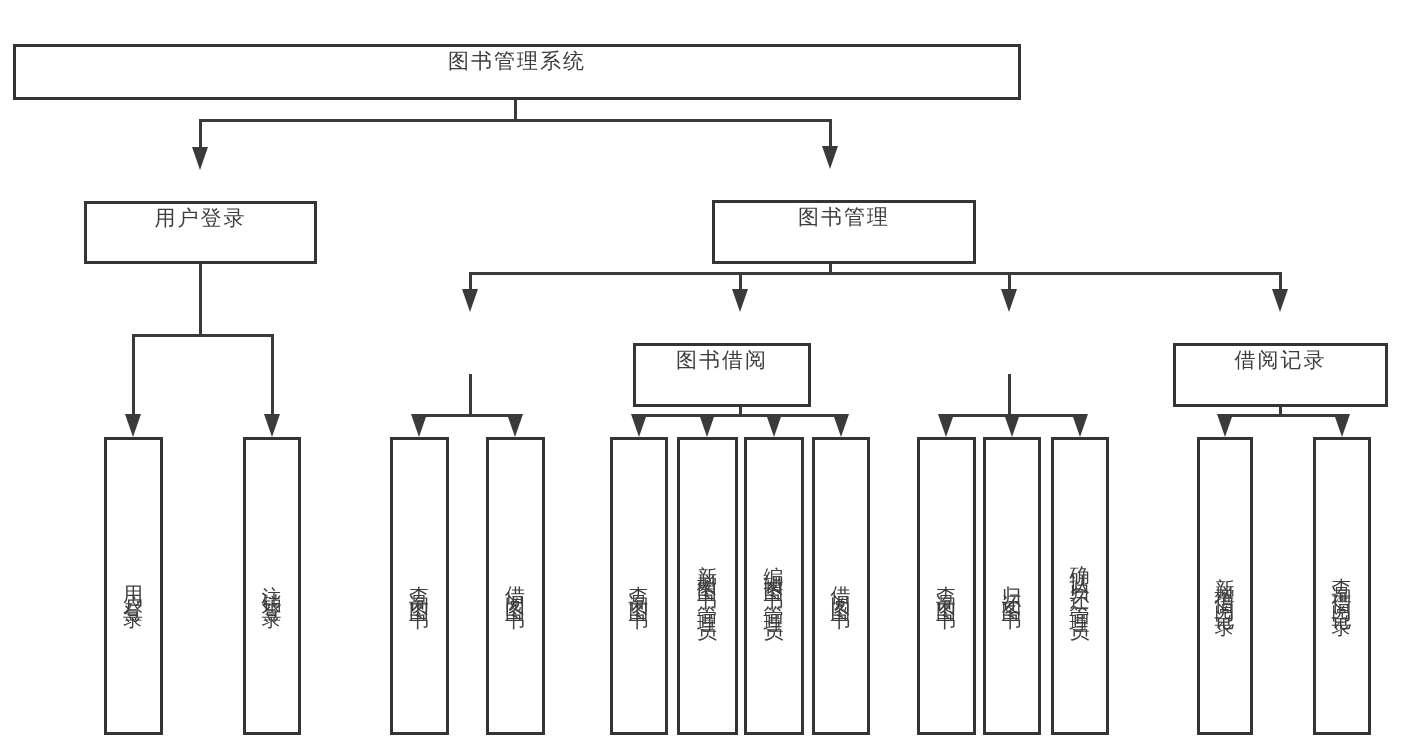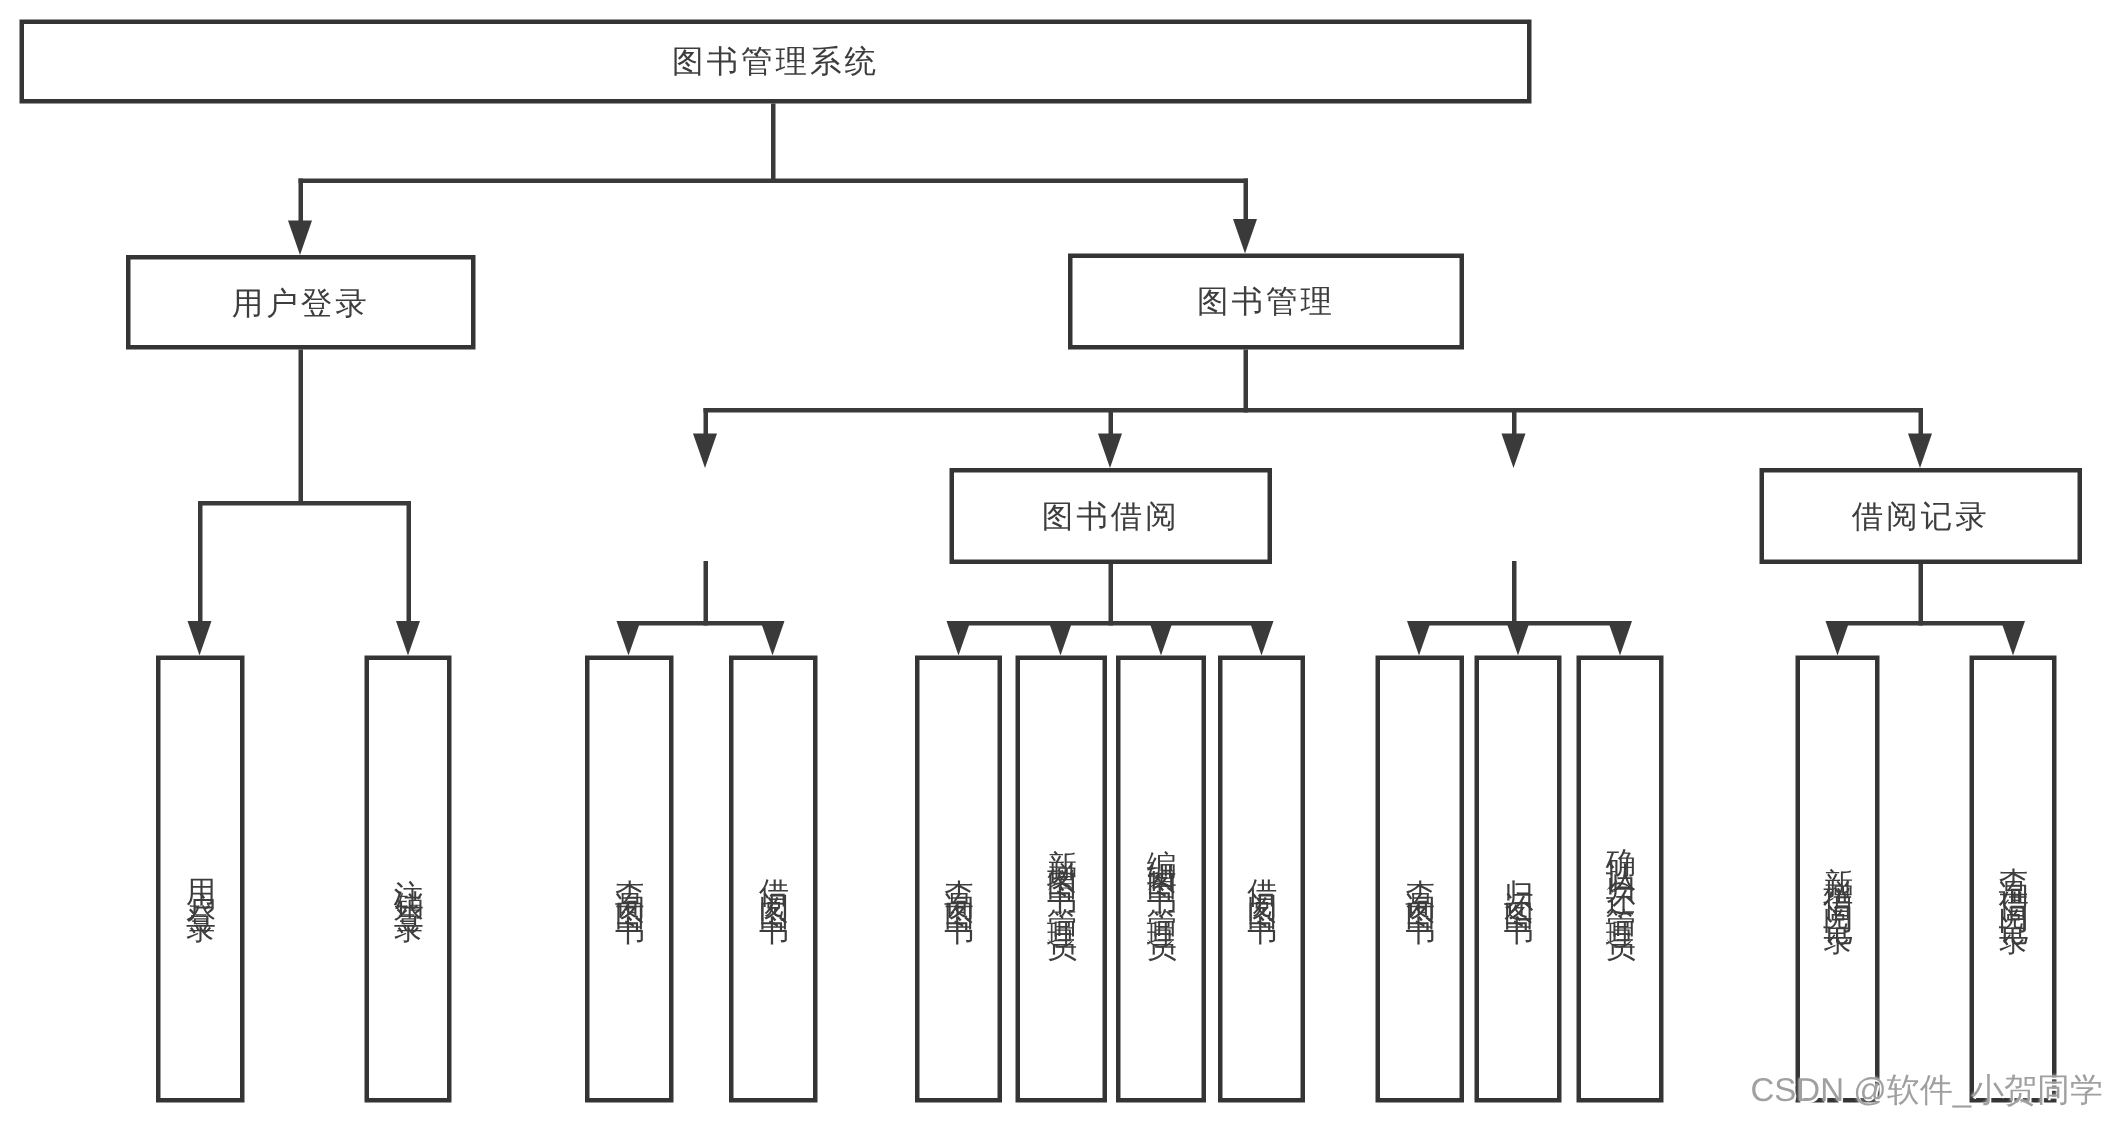--- a/index.html
+++ b/index.html
@@ -10,23 +10,23 @@
     background: #ffffff;
     font-family: "Liberation Sans", sans-serif;
     overflow: hidden;
   }
   .box {
     position: absolute;
     box-sizing: border-box;
     background: #ffffff;
     border: 3px solid #343434;
     display: flex;
-    align-items: center;
     justify-content: center;
     z-index: 2;
+    margin-top: 31px;
   }
   .box span {
     font-size: 21px;
     letter-spacing: 2px;
     color: #3d3d3d;
     white-space: nowrap;
   }
   .leaf {
     position: absolute;
     box-sizing: border-box;
@@ -112,21 +112,21 @@
   <div class="hline" style="left:469px; top:272px; width:813px;"></div>
   <div class="vline" style="left:469px; top:272px; height:20px;"></div>
   <div class="arrowhead" style="left:462px; top:289px;"></div>
   <div class="vline" style="left:739px; top:272px; height:20px;"></div>
   <div class="arrowhead" style="left:732px; top:289px;"></div>
   <div class="vline" style="left:1008px; top:272px; height:20px;"></div>
   <div class="arrowhead" style="left:1001px; top:289px;"></div>
   <div class="vline" style="left:1279px; top:272px; height:20px;"></div>
   <div class="arrowhead" style="left:1272px; top:289px;"></div>
 
-  <div class="box" style="left:633px; top:312px; width:215px; height:64px;">
+  <div class="box" style="left:633px; top:312px; width:178px; height:64px;">
     <span>图书借阅</span>
   </div>
   <div class="box" style="left:1173px; top:312px; width:215px; height:64px;">
     <span>借阅记录</span>
   </div>
 
   <div class="vline" style="left:469px; top:374px; height:43px;"></div>
   <div class="vline" style="left:739px; top:374px; height:43px;"></div>
   <div class="vline" style="left:1008px; top:374px; height:43px;"></div>
   <div class="vline" style="left:1279px; top:374px; height:43px;"></div>
@@ -185,15 +185,14 @@
     <span>确认归还（管理员）</span>
   </div>
 
   <div class="leaf" style="left:1197px; width:56px;">
     <span>新增借阅记录</span>
   </div>
   <div class="leaf" style="left:1313px; width:58px;">
     <span>查询借阅记录</span>
   </div>
 
-  <div class="watermark">CSDN @软件_小贺同学</div>
 
 </div>
 
 </body></html>

